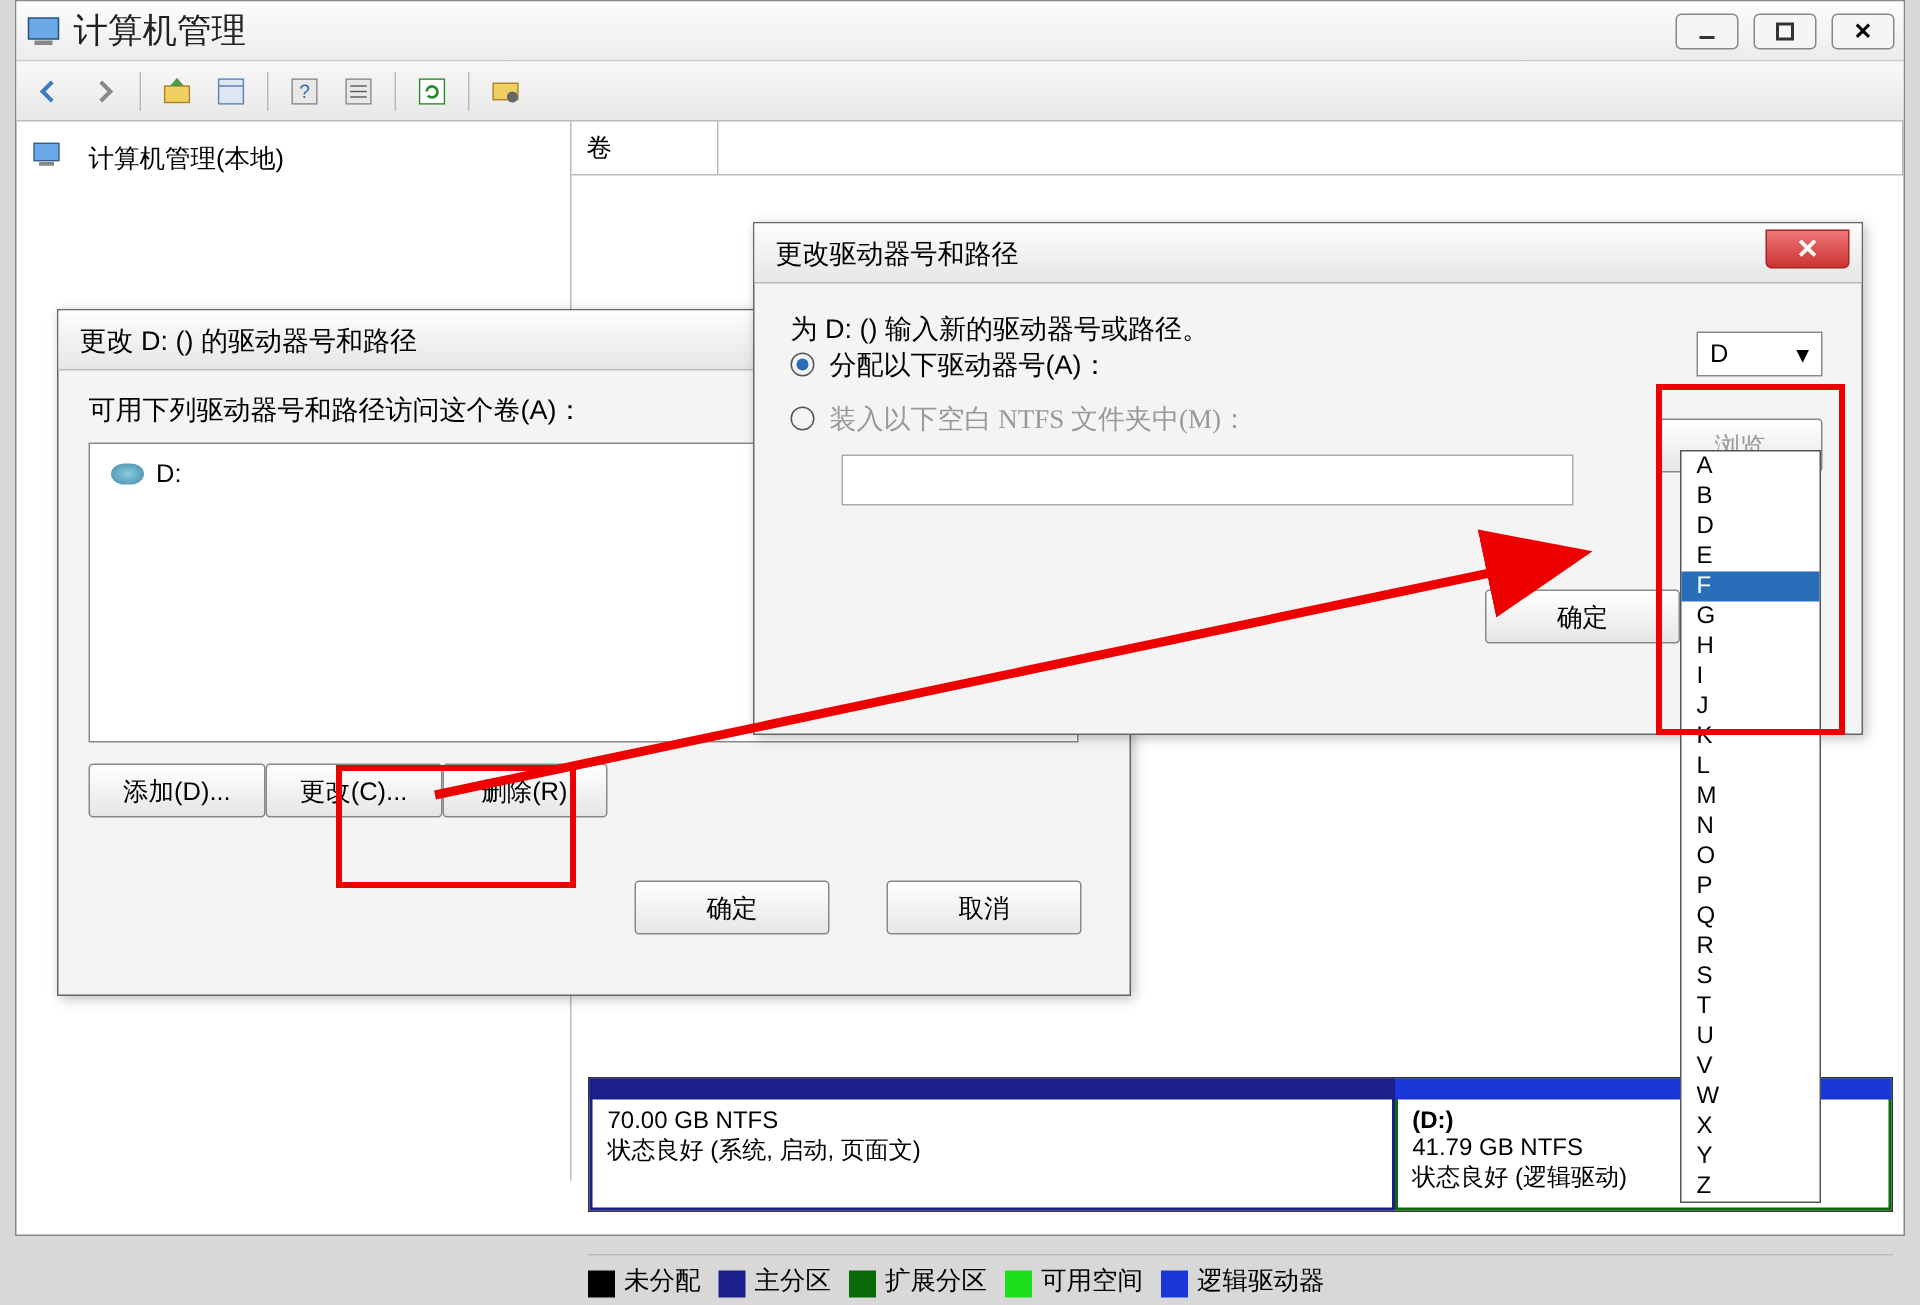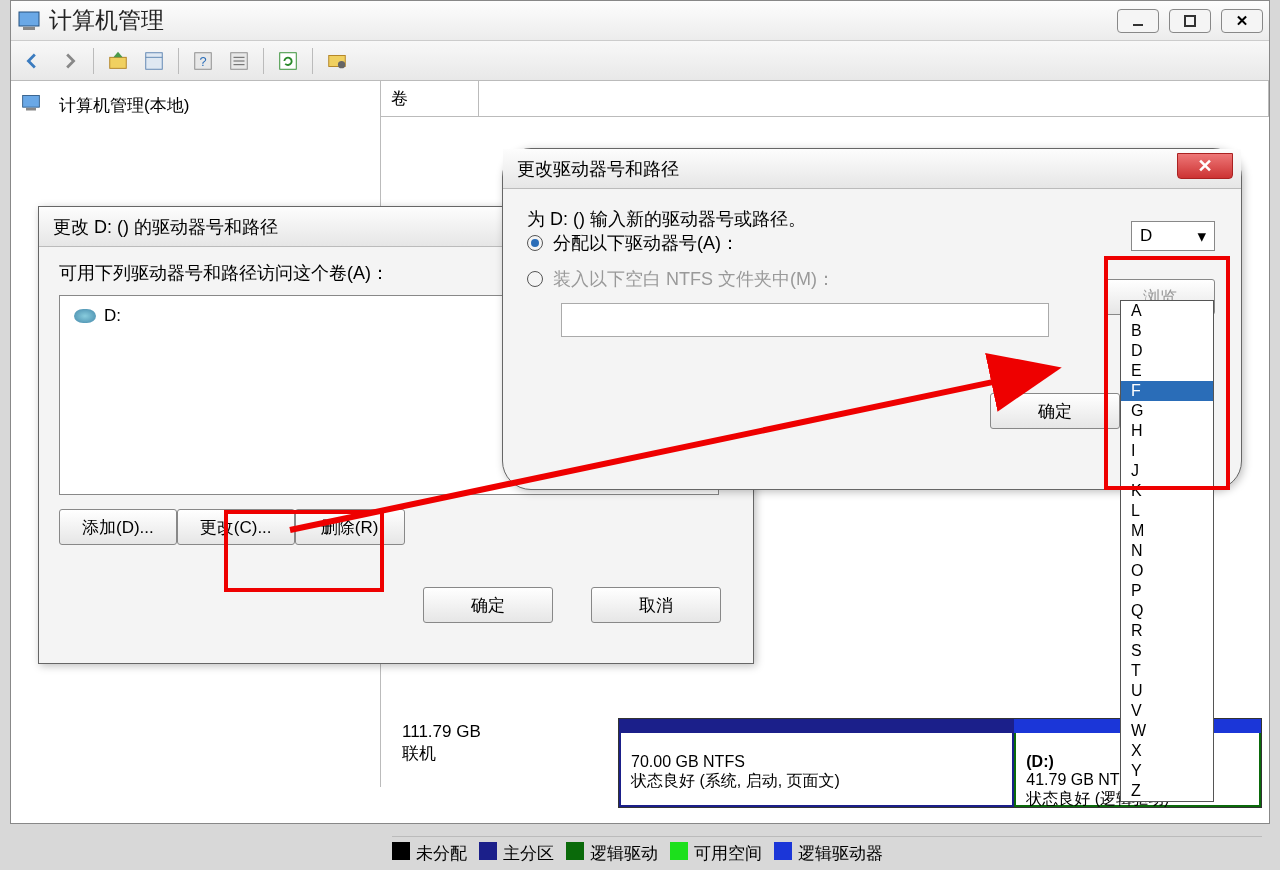--- a/index.html
+++ b/index.html
@@ -27,47 +27,47 @@
 .centerpane { flex: 1; position: relative; }
 .center-header { height: 36px; border-bottom: 1px solid #bbb; display: flex; }
 .col { border-right: 1px solid #bbb; padding: 4px 10px; font-size: 17px; display: flex; align-items: center; }
 
 .lower-disk { position: absolute; left: 392px; bottom: 34px; width: 870px; height: 118px; z-index: 1; }
 .disk-box { display: flex; height: 90px; }
 .disk-label { width: 226px; padding: 4px 10px; font-size: 17px; }
 .disk-label .size { color: #000; }
 .disk-label .st { color: #000; }
 .disk-bar { flex: 1; display: flex; border: 1px solid #333; }
-.part { border: 2px solid; position: relative; padding: 18px 10px; font-size: 16px; }
+.part { border: 2px solid; position: relative; padding: 4px 10px; font-size: 16px; }
 .part .hdr { height: 14px; position: absolute; top: -2px; left: -2px; right: -2px; }
 .legend { position: absolute; left: 392px; bottom: 4px; width: 870px; height: 30px; display: flex; align-items: center; gap: 12px; font-size: 17px; border-top: 1px solid #bbb; padding-top: 4px; }
-.lg { display: flex; align-items: flex-start; gap: 6px; }
+.lg { display: flex; align-items: flex-end; gap: 6px; }
 .lg-sw { width: 18px; height: 18px; }
 
 .dialog { position: absolute; background: #f4f4f4; border: 1px solid #666; box-shadow: 2px 2px 8px rgba(0,0,0,.25); }
 .dlg-title { height: 40px; background: linear-gradient(#fdfdfd,#e6e6e6); border-bottom: 1px solid #bbb; display: flex; align-items: center; padding: 0 14px; font-size: 18px; position: relative; }
 .dlg-close { position: absolute; right: 8px; top: 4px; width: 56px; height: 26px; background: linear-gradient(#e77,#c33); border: 1px solid #a22; border-radius: 0 0 4px 4px; display: flex; align-items: center; justify-content: center; color: #fff; font-weight: bold; cursor: pointer; }
 
 #dlg1 { left: 38px; top: 206px; width: 716px; height: 458px; z-index: 10; }
 #dlg1 .body { padding: 14px 20px; }
 #dlg1 .lbl { font-size: 18px; margin-bottom: 10px; }
 #dlg1 .listbox { width: 660px; height: 200px; background: #fff; border: 1px solid #888; padding: 10px 14px; overflow: auto; }
 #dlg1 .listitem { display: flex; align-items: center; gap: 8px; font-size: 17px; }
 #dlg1 .btnrow { display: flex; margin-top: 14px; }
 #dlg1 .btnrow2 { display: flex; gap: 38px; justify-content: flex-end; margin-top: 42px; padding-right: 12px; }
 .btn { height: 36px; padding: 0 22px; background: linear-gradient(#fff,#e6e6e6); border: 1px solid #888; border-radius: 3px; font-size: 17px; cursor: pointer; display: inline-flex; align-items: center; justify-content: center; min-width: 110px; }
 .btn.disabled { color: #999; }
 
-#dlg2 { left: 502px; top: 148px; width: 740px; height: 342px; z-index: 20; border-radius: 29px; }
+#dlg2 { left: 502px; top: 148px; width: 740px; height: 342px; z-index: 20; }
 #dlg2 .body { padding: 18px 24px; }
 #dlg2 .line { font-size: 18px; margin-bottom: 0; }
 #dlg2 .radio-row { display: flex; align-items: center; gap: 10px; font-size: 18px; margin-bottom: 12px; }
 #dlg2 .radio { width: 16px; height: 16px; border: 1px solid #555; border-radius: 50%; display: inline-flex; align-items: center; justify-content: center; }
 #dlg2 .radio.checked::after { content:""; width: 8px; height: 8px; border-radius: 50%; background: #2a6db8; }
-#dlg2 .radio-label.disabled { color: #999; }
+#dlg2 .radio-label.disabled { color: #999; font-family: Liberation Serif, serif; }
 #dlg2 .path-input { width: 488px; height: 34px; border: 1px solid #aaa; background: #fff; margin-left: 34px; }
 #dlg2 .browse { position: absolute; right: 26px; top: 130px; }
 #dlg2 .btnrow2 { display: flex; gap: 22px; justify-content: flex-end; margin-top: 56px; padding-right: 12px; }
 #dlg2 .combo { position: absolute; right: 26px; top: 72px; width: 84px; height: 30px; border: 1px solid #888; background: #fff; display: flex; align-items: center; padding: 0 8px; font-size: 17px; cursor: pointer; }
 #dlg2 .combo .caret { margin-left: auto; }
 
 .dropdown { position: absolute; left: 1120px; top: 300px; width: 94px; background: #fff; border: 1px solid #555; z-index: 40; font-size: 16px; }
 .dropdown .opt { padding: 1px 10px; cursor: pointer; font-family: Arial, sans-serif; }
 .dropdown .opt.sel { background: #2a6db8; color: #fff; }
 
@@ -173,24 +173,20 @@
       <div class="center-header">
         <div class="col" style="width:98px">卷</div>
         <div class="col" style="flex:1"></div>
       </div>
     </div>
   </div>
 </div>
 
 <div class="lower-disk">
   <div class="disk-box">
-    <div class="disk-label">
-      <div class="size">111.79 GB</div>
-      <div class="st">联机</div>
-    </div>
     <div class="disk-bar">
       <div class="part" style="flex:70;border-color:#1b1f8a">
         <div class="hdr" style="background:#1b1f8a"></div>
         <div style="margin-top:14px">
           <div>70.00 GB NTFS</div>
           <div>状态良好 (系统, 启动, 页面文)</div>
         </div>
       </div>
       <div class="part" style="flex:42;border-color:#0a6a0a">
         <div class="hdr" style="background:#1b36d8"></div>
@@ -208,21 +204,21 @@
   <div class="lg">
       <div class="lg-sw" style="background:#000"></div>
       <span>未分配</span>
     </div>
   <div class="lg">
       <div class="lg-sw" style="background:#1b1f8a"></div>
       <span>主分区</span>
     </div>
   <div class="lg">
       <div class="lg-sw" style="background:#0a6a0a"></div>
-      <span>逻辑驱动</span>
+      <span>扩展分区</span>
     </div>
   <div class="lg">
       <div class="lg-sw" style="background:#1ce01c"></div>
       <span>可用空间</span>
     </div>
   <div class="lg">
       <div class="lg-sw" style="background:#1b36d8"></div>
       <span>逻辑驱动器</span>
     </div>
 </div>

